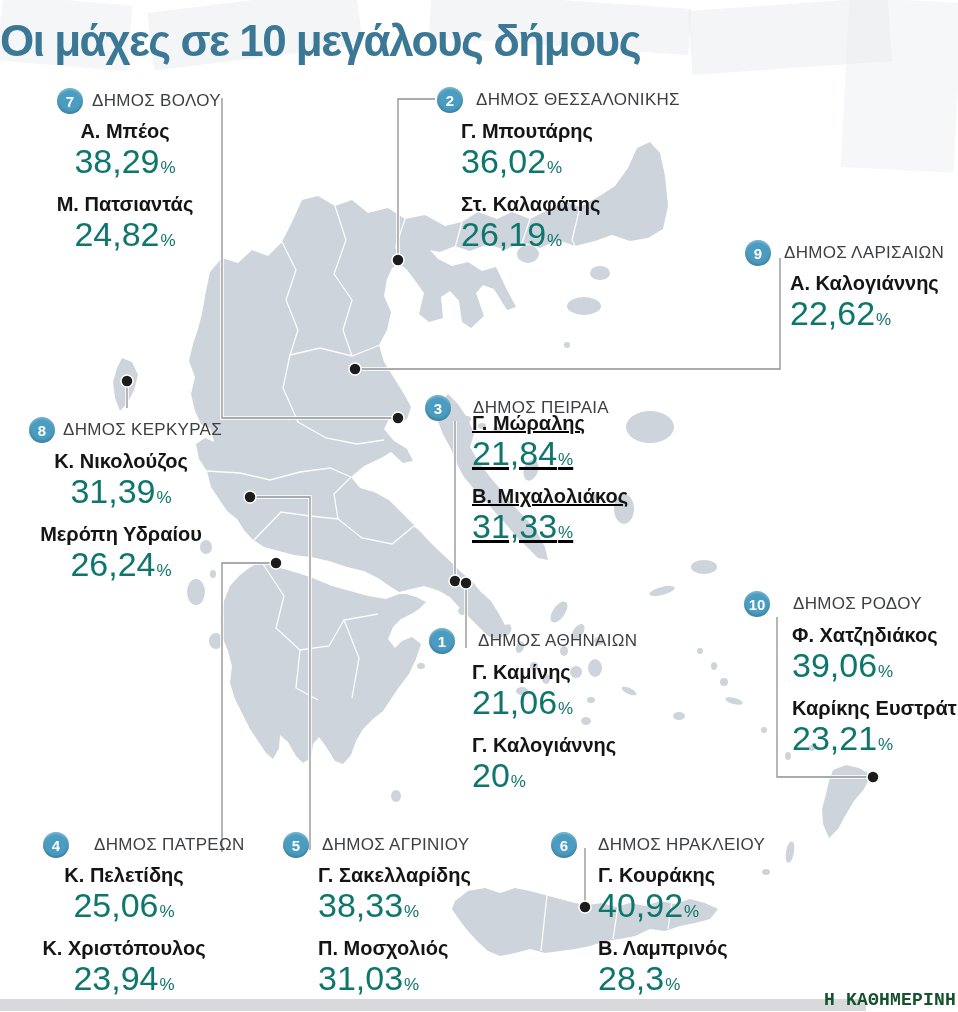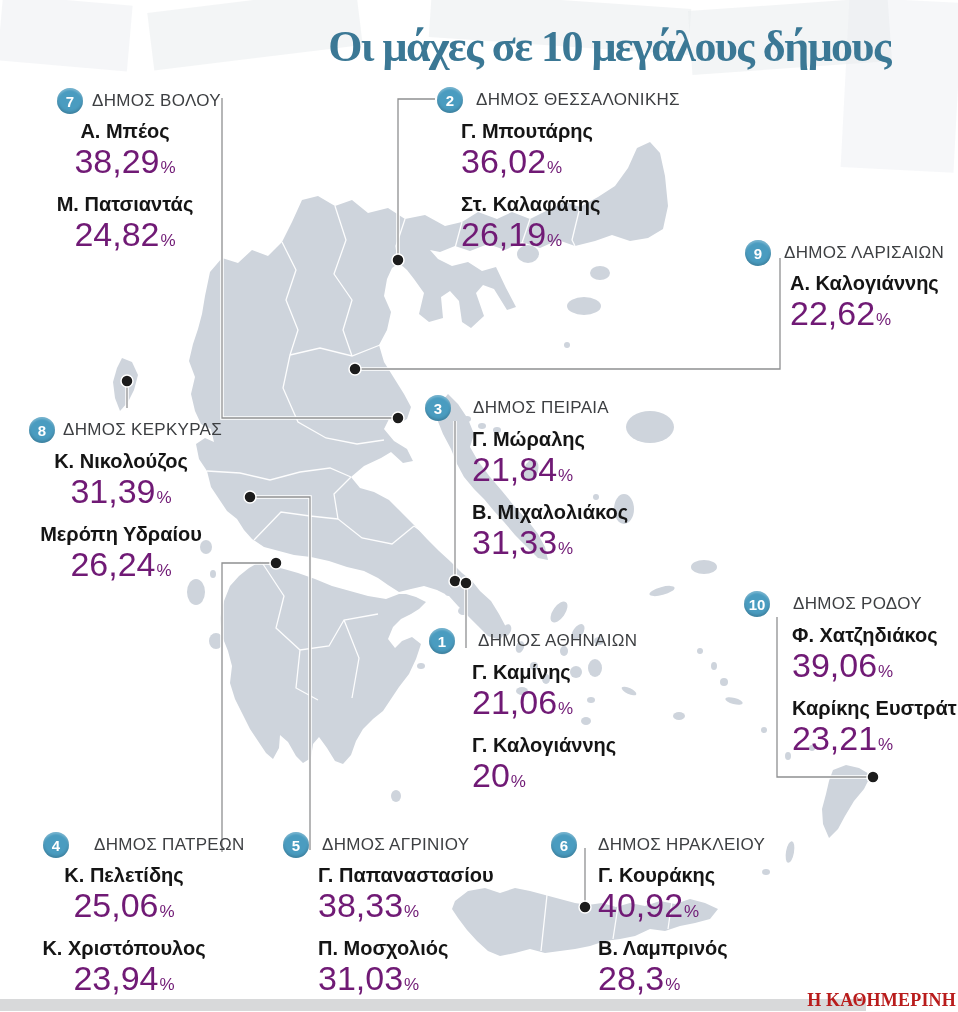--- a/index.html
+++ b/index.html
@@ -1,47 +1,47 @@
 <!DOCTYPE html>
 <html style="--accent: #4a9cc0; --map-fill: #ced4dc; --title-color: #3b7895; --line-color: #8f9091; --dot-color: #1c1c1c;"><head>
 <meta charset="utf-8">
 <style>
   html,body{margin:0;padding:0;background:#fff;}
   #stage{position:relative;width:958px;height:1012px;background:#ffffff;overflow:hidden;
          font-family:"Liberation Sans",sans-serif;}
   
   .bgshape{position:absolute;background:#e9ecef;opacity:.55;}
   
-  #title{position:absolute;left:0;top:18px;width:890px;text-align:right;
+  #title{position:absolute;left:0;top:12px;width:890px;text-align:left;
          font-size:44px;line-height:58px;font-weight:bold;letter-spacing:-1.5px;
-         color:var(--title-color,#3b7895);font-family:Liberation Serif, serif;}
+         color:var(--title-color,#3b7895);}
   
   #mapsvg{position:absolute;left:0;top:0;}
   .land{fill:var(--map-fill,#ced4dc);stroke:none;}
   .borders{fill:none;stroke:#ffffff;stroke-width:1.3;opacity:.95;}
   .leader-casing{fill:none;stroke:#ffffff;stroke-width:3.5;}
   .leader{fill:none;stroke:var(--line-color,#8f9091);stroke-width:1.3;}
   .citydot{fill:var(--dot-color,#1c1c1c);stroke:#ffffff;stroke-width:1.5;}
   
   .co-header{position:absolute;display:flex;align-items:center;white-space:nowrap;}
   .badge{width:26px;height:26px;border-radius:50%;background:var(--accent,#4a9cc0);
          color:#fff;font-weight:bold;font-size:15px;display:flex;align-items:center;
          justify-content:center;flex:0 0 26px;
          box-shadow:inset 0 -2px 3px rgba(0,0,0,.18), inset 0 2px 2px rgba(255,255,255,.25);}
   .muni{font-size:17px;color:#3d3f42;letter-spacing:.3px;}
   .cands{position:absolute;}
   .cands.ta-r{text-align:center;}
   .cand + .cand{margin-top:7px;}
   .cname{font-size:20px;font-weight:bold;color:#151515;line-height:23px;white-space:nowrap;}
-  .cpct{font-size:34px;line-height:37px;color:#701a75;white-space:nowrap;}
+  .cpct{font-size:34px;line-height:37px;color:#0f766e;white-space:nowrap;}
   .cpct .psym{font-size:17px;margin-left:1px;}
   
   #source-bar{position:absolute;left:0;top:999px;width:866px;height:12px;background:#d8d9da;}
-  #source-logo{position:absolute;right:2px;top:990px;font-family:Liberation Serif, serif;
-               font-weight:bold;font-size:18px;color:#b91c1c;letter-spacing:.2px;}
+  #source-logo{position:absolute;right:2px;top:990px;font-family:Liberation Mono, monospace;
+               font-weight:bold;font-size:18px;color:#14532d;letter-spacing:.2px;}
 </style>
 </head>
 <body>
 
 <div id="stage">
 
   <div class="bgshape" style="left:150px;top:0;width:210px;height:58px;transform:rotate(-7deg);"></div>
   <div class="bgshape" style="left:430px;top:0;width:260px;height:46px;transform:rotate(4deg);"></div>
   <div class="bgshape" style="left:690px;top:4px;width:200px;height:64px;transform:rotate(-4deg);"></div>
   <div class="bgshape" style="left:845px;top:0;width:113px;height:170px;transform:rotate(3deg);opacity:.4;"></div>
@@ -218,21 +218,21 @@
         <div class="cpct"><span>26,24</span><span class="psym">%</span></div>
       </div>
     </div>
   </div>
 
   <div>
     <div class="co-header" style="left:425px;top:395px;">
       <span class="badge">3</span>
       <span class="muni" style="margin-left:22px;">ΔΗΜΟΣ ΠΕΙΡΑΙΑ</span>
     </div>
-    <div class="cands" style="left:472px;top:428px;">
+    <div class="cands" style="left:472px;top:412px;text-decoration:underline;">
       <div class="cand">
         <div class="cname">Γ. Μώραλης</div>
         <div class="cpct"><span>21,84</span><span class="psym">%</span></div>
       </div>
       <div class="cand">
         <div class="cname">Β. Μιχαλολιάκος</div>
         <div class="cpct"><span>31,33</span><span class="psym">%</span></div>
       </div>
     </div>
   </div>
@@ -288,21 +288,21 @@
     </div>
   </div>
 
   <div>
     <div class="co-header" style="left:283px;top:832px;">
       <span class="badge">5</span>
       <span class="muni" style="margin-left:13px;">ΔΗΜΟΣ ΑΓΡΙΝΙΟΥ</span>
     </div>
     <div class="cands" style="left:318px;top:864px;">
       <div class="cand">
-        <div class="cname">Γ. Παπαναστασίου</div>
+        <div class="cname">Γ. Σακελλαρίδης</div>
         <div class="cpct"><span>38,33</span><span class="psym">%</span></div>
       </div>
       <div class="cand">
         <div class="cname">Π. Μοσχολιός</div>
         <div class="cpct"><span>31,03</span><span class="psym">%</span></div>
       </div>
     </div>
   </div>
 
   <div>

